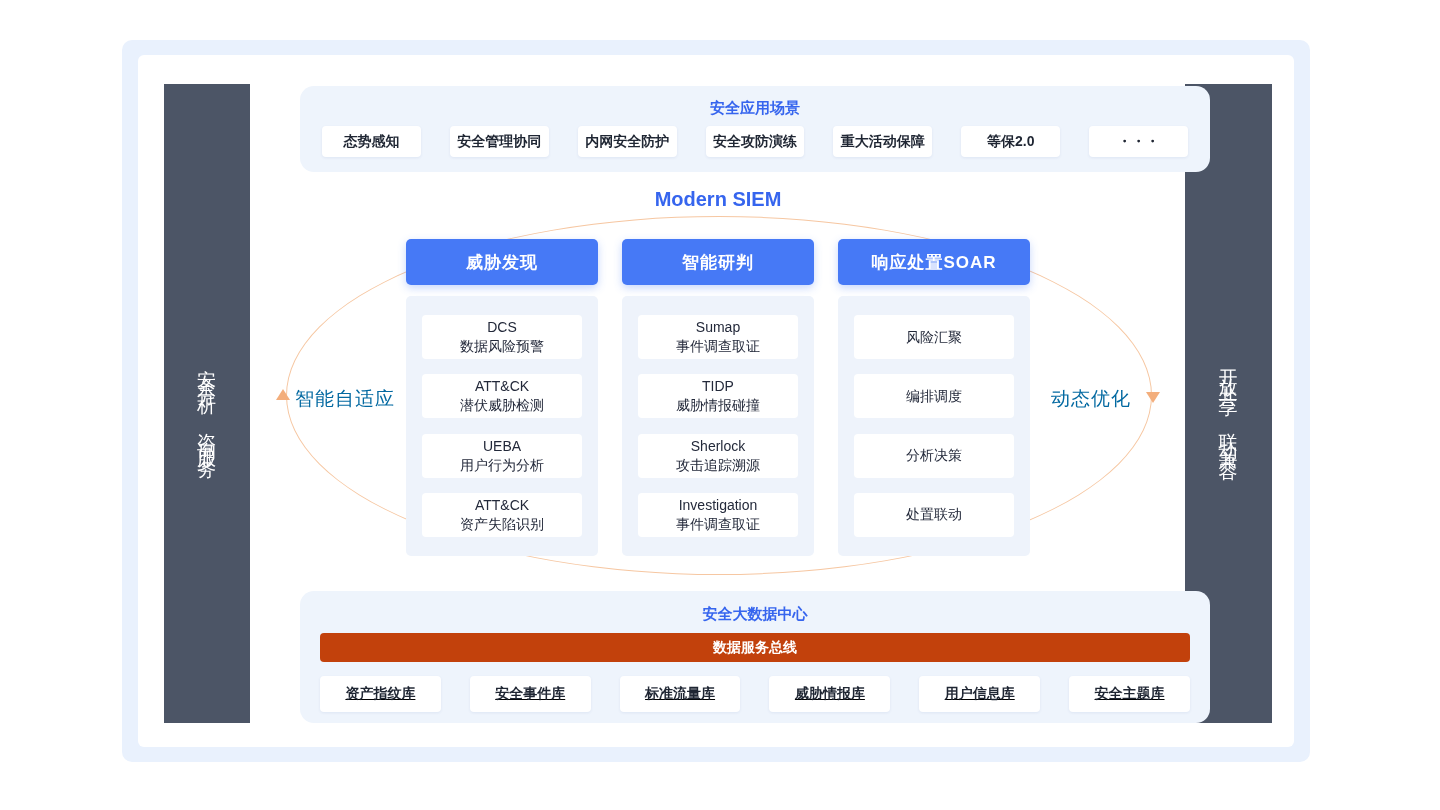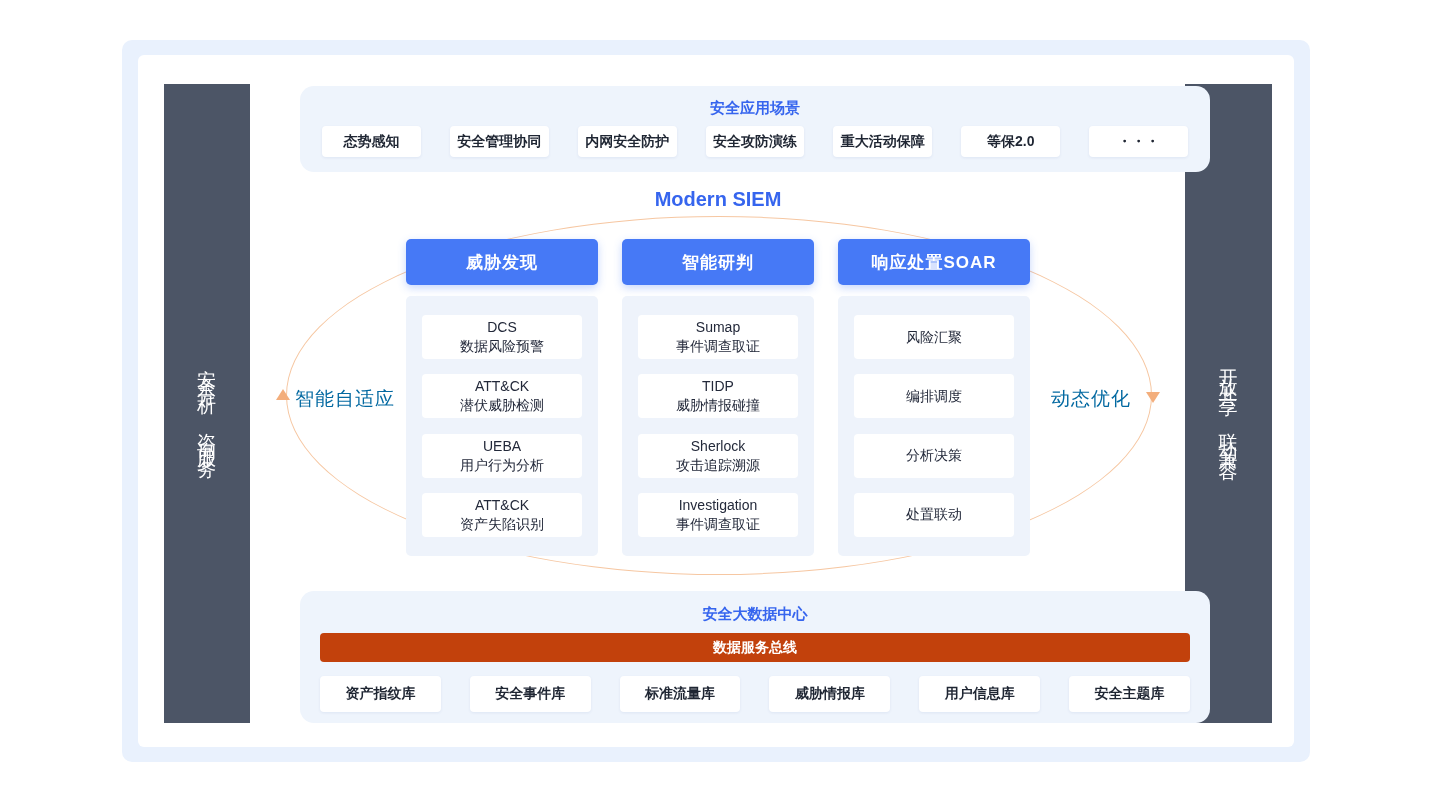--- a/index.html
+++ b/index.html
@@ -27,21 +27,21 @@
   .band { position:absolute; left:0; width:910px; background:#EEF4FC; border-radius:14px;margin-left:37px; }
   .band.top { top:31px; height:86px; }
   .band.bottom { top:536px; height:132px; }
 
   .band-title { text-align:center; color:#3665EE; font-size:15px; font-weight:700; }
   .band.top .band-title { margin-top:13px; }
   .band.bottom .band-title { margin-top:14px; }
 
   .chip-row { position:absolute; left:22px; right:22px; display:flex; gap:29px; }
   .band.top .chip-row { top:40px; height:31px; }
-  .band.bottom .chip-row { top:85px; height:36px; left:20px; right:20px; }
+  .band.bottom .chip-row { top:85px; height:36px; left:20px; right:20px;text-decoration:underline; }
   .chip { flex:1; background:#ffffff; border-radius:4px; display:flex; align-items:center;
           justify-content:center; font-size:14px; font-weight:700; color:#1F2633;
           box-shadow:0 1px 3px rgba(40,70,140,0.08); white-space:nowrap; }
 
   .bus-bar { position:absolute; left:20px; right:20px; top:42px; height:29px;
              background:#c2410c; border-radius:4px; display:flex; align-items:center;
              justify-content:center; color:#ffffff; font-size:14px; font-weight:600; }
 
   
   .siem-title { position:absolute; top:133px; left:0; width:910px; text-align:center;

